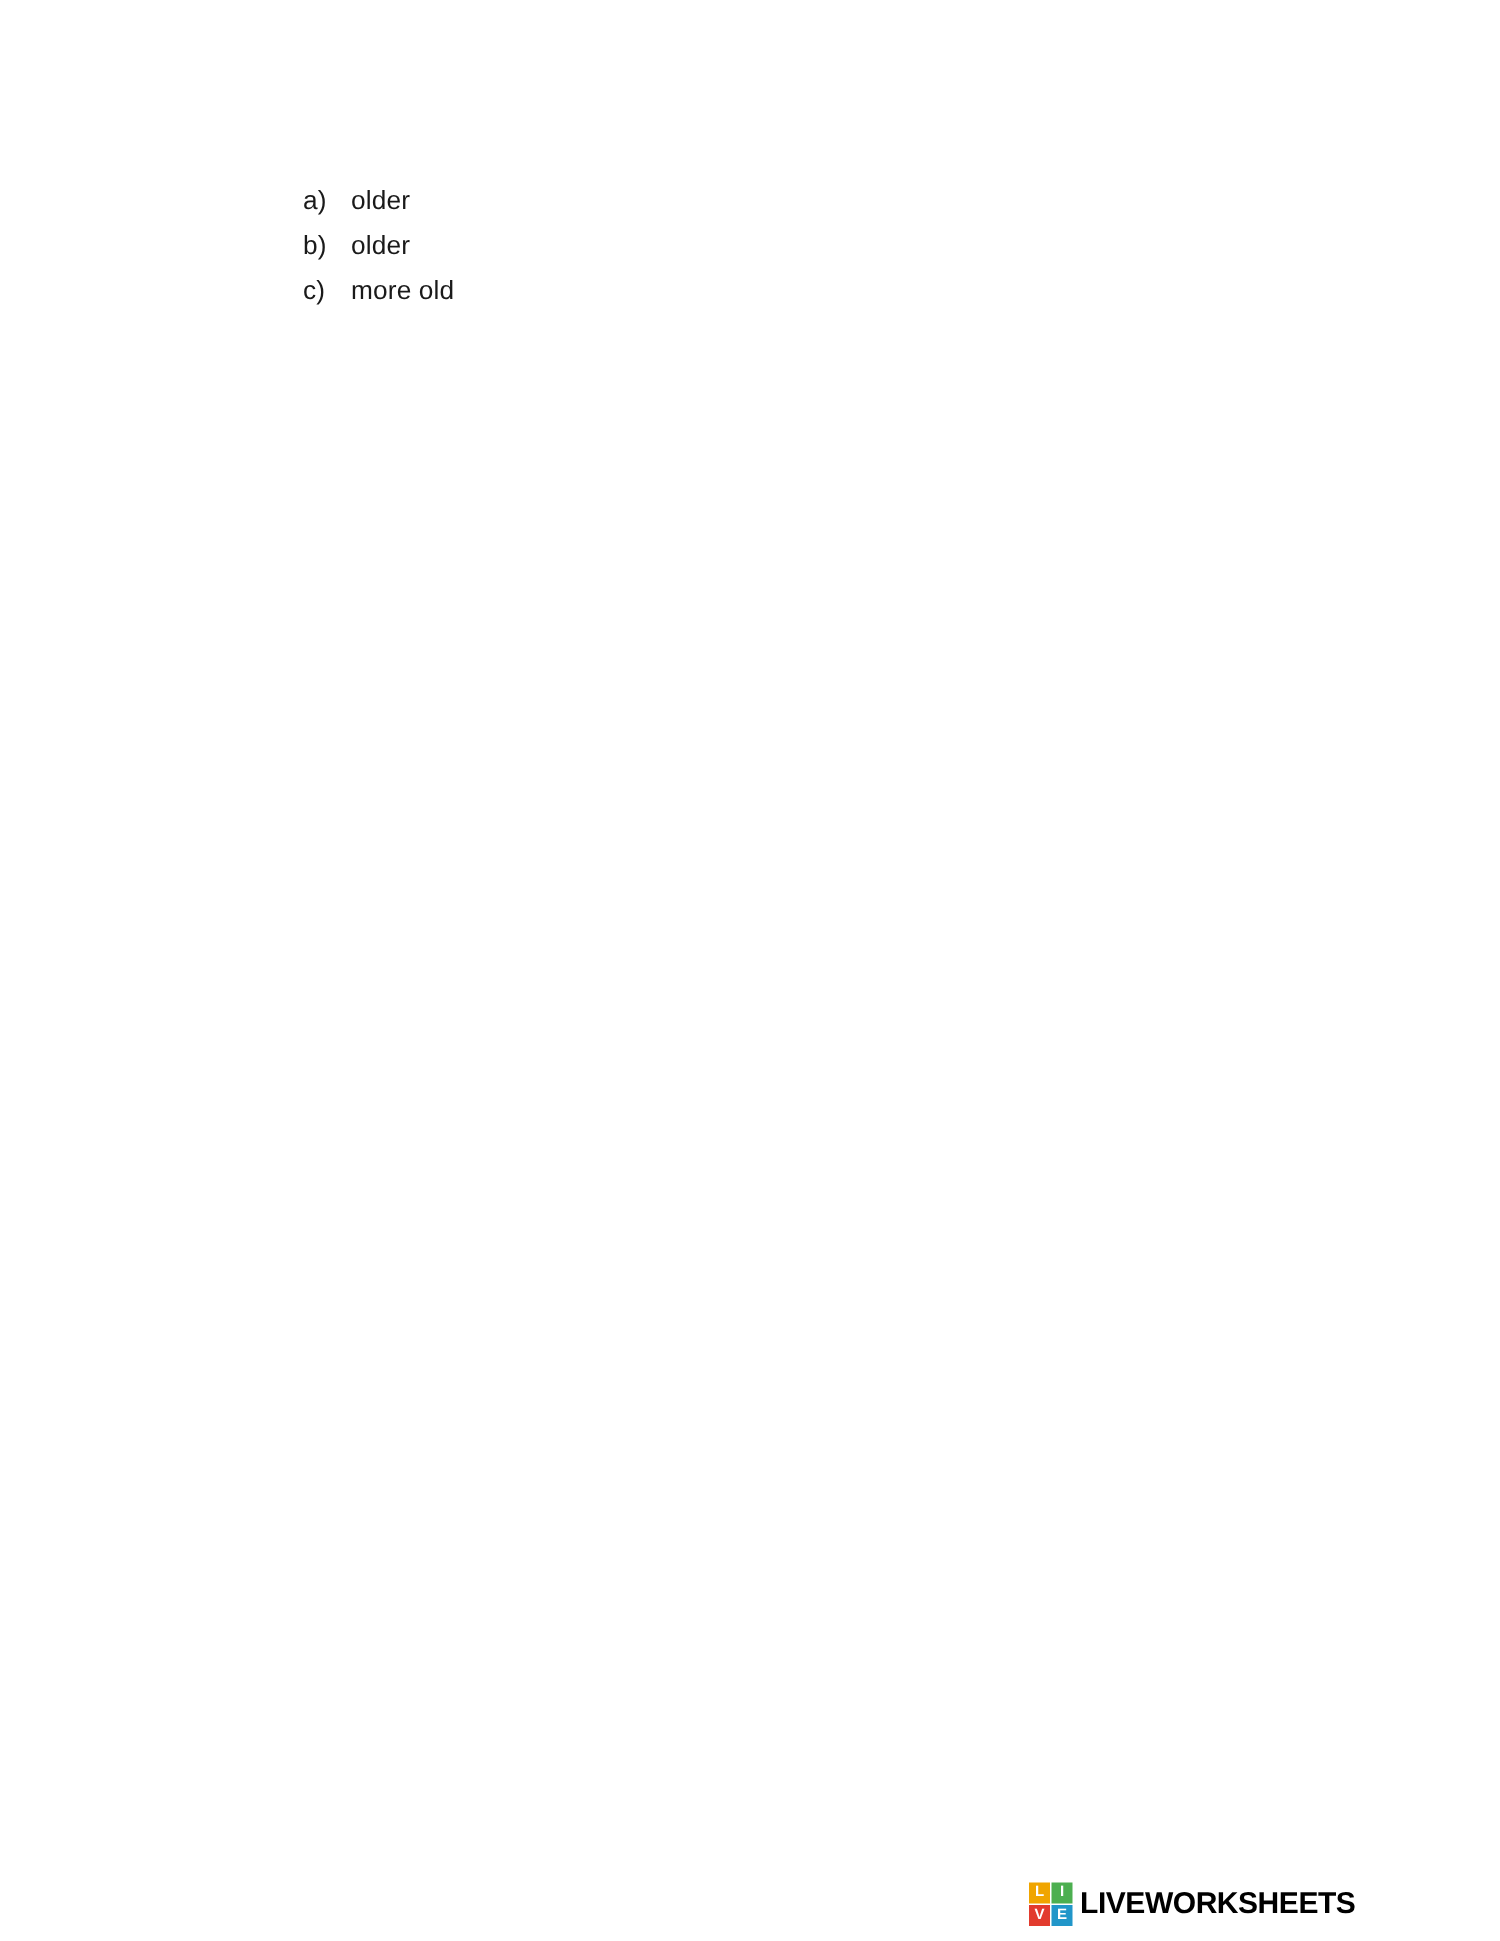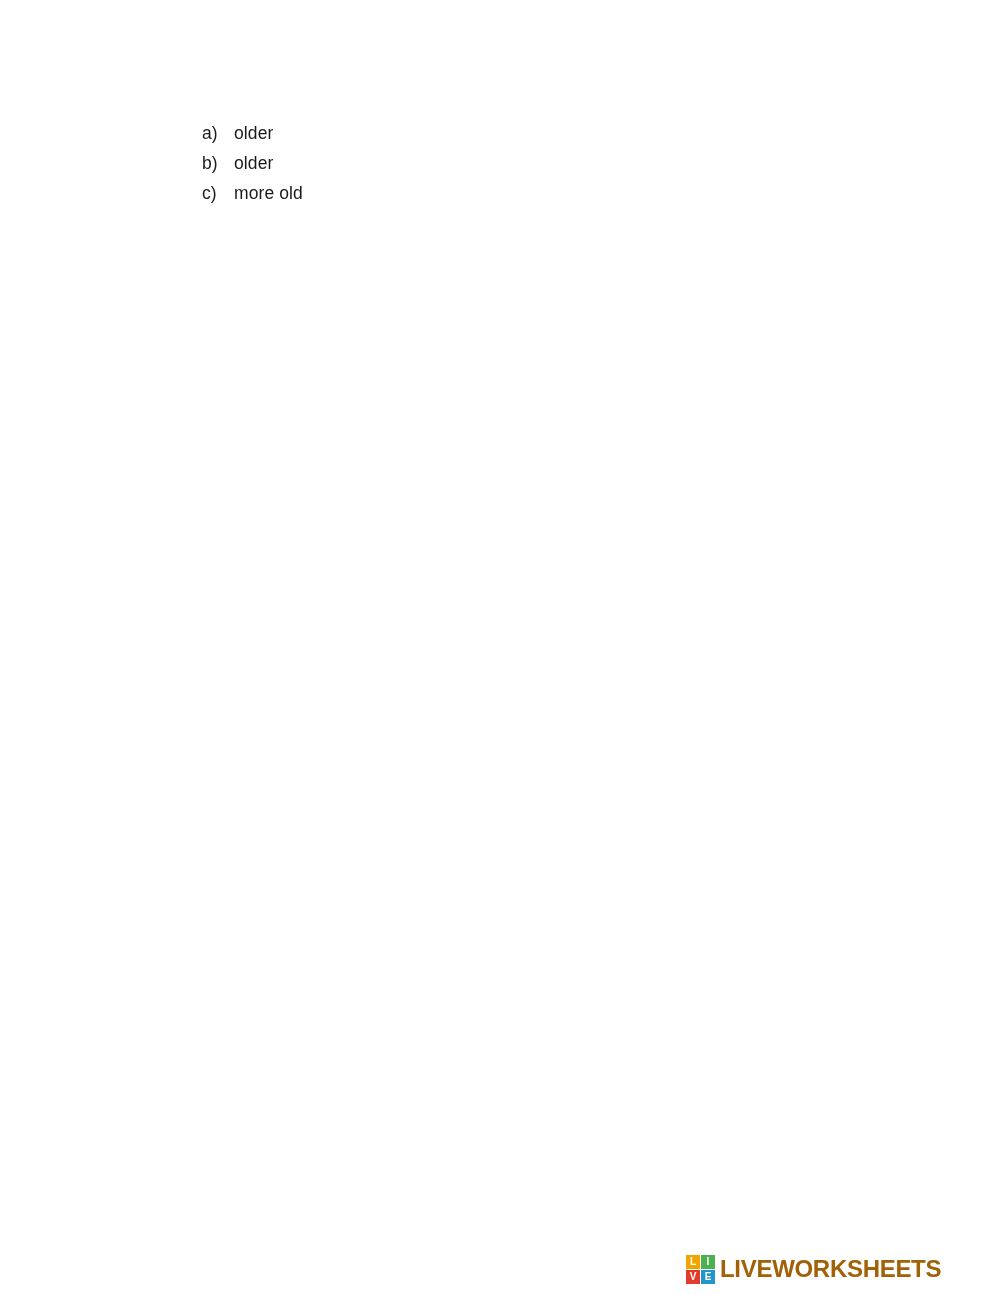--- a/index.html
+++ b/index.html
@@ -69,23 +69,23 @@
     align-items: center;
     justify-content: center;
     line-height: 1;
   }
   .blk-l { background: #f0a500; }
   .blk-i { background: #4caf50; }
   .blk-v { background: #e23b2e; }
   .blk-e { background: #2196c9; }
   .logo-word {
     font-family: "Liberation Sans", sans-serif;
-    font-size: 24px;
+    font-size: 20px;
     font-weight: bold;
-    color: #a16207;
+    color: #000000;
     letter-spacing: -0.3px;
     line-height: 1;
   }
 </style>
 </head>
 <body>
 
 <div class="page">
 
   <div class="options">

